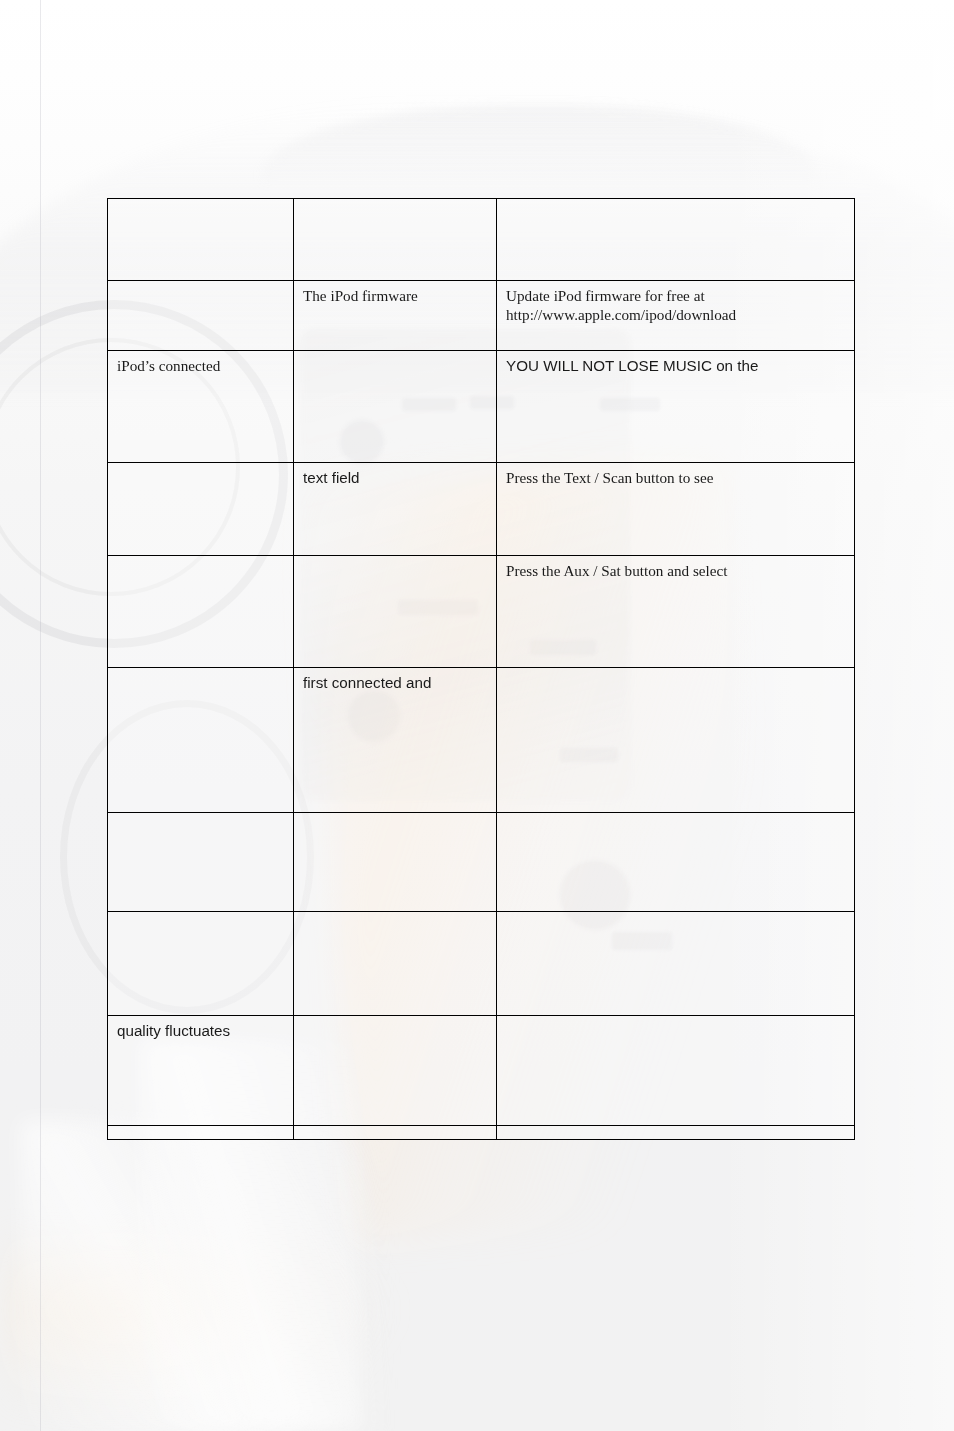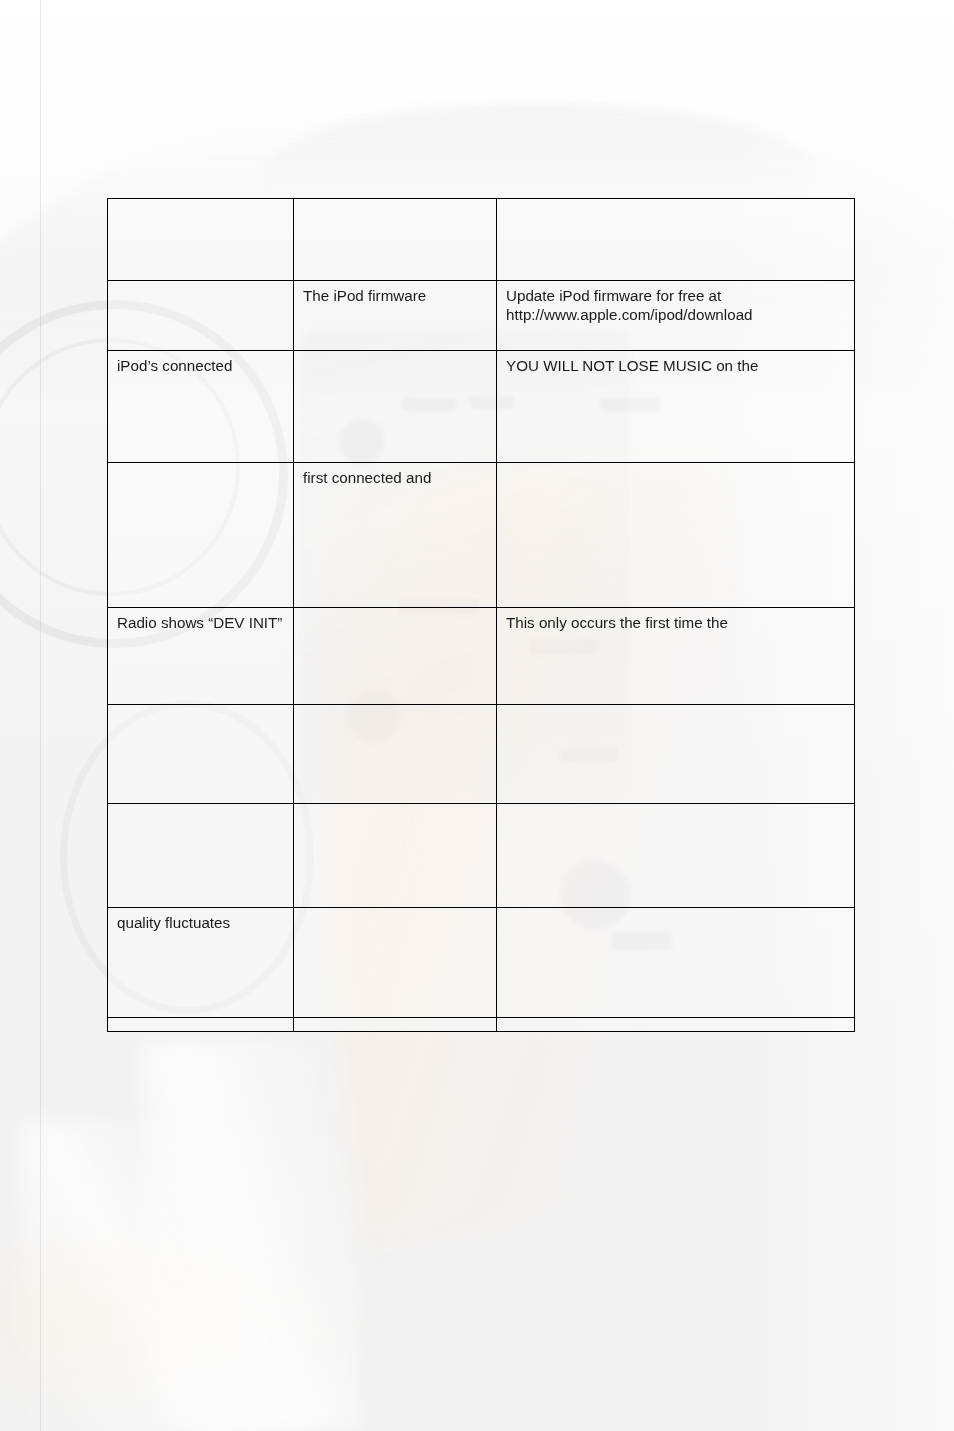--- a/index.html
+++ b/index.html
@@ -185,21 +185,21 @@
     color: #1a1a1a;
     vertical-align: top;
     background: rgba(255,255,255,0.30);
   }
   .col-a { width: 186px; }
   .col-b { width: 203px; }
   .col-c { width: 358px; }
 
   
   .v-mid   { vertical-align: middle; margin-left: 36px; }
-  .v-top   { vertical-align: top; }
+  .v-top   { vertical-align: top; font-family: Liberation Serif, serif; }
 
   
   .rule-heavy-top    { border-top-width: 3px; }
   .rule-heavy-bottom { border-bottom-width: 3px; }
   .rule-heavy-left   { border-left-width: 3px; }
   .rule-heavy-right  { border-right-width: 3px; }
 
   .cell-text { display: block; white-space: pre-wrap; }
   .cell-text:empty { display: block; min-height: 1px; }
 </style>
@@ -268,40 +268,51 @@
         <td class="v-top">
           <span class="cell-text">iPod’s connected</span>
         </td>
         <td class="v-top">
           <span class="cell-text"></span>
         </td>
         <td class="v-mid">
           <span class="cell-text">YOU WILL NOT LOSE MUSIC on the</span>
         </td>
       </tr>
+      <tr style="height: 93px;">
+        <td class="v-top">
+          <span class="cell-text"></span>
+        </td>
+        <td class="v-mid">
+          <span class="cell-text">text field</span>
+        </td>
+        <td class="v-top">
+          <span class="cell-text">Press the Text / Scan button to see</span>
+        </td>
+      </tr>
+      <tr style="height: 112px;">
+        <td class="v-top">
+          <span class="cell-text"></span>
+        </td>
+        <td class="v-top">
+          <span class="cell-text"></span>
+        </td>
+        <td class="v-top">
+          <span class="cell-text">Press the Aux / Sat button and select</span>
+        </td>
+      </tr>
       <tr style="height: 145px;">
         <td class="v-top">
           <span class="cell-text"></span>
         </td>
         <td class="v-mid">
           <span class="cell-text">first connected and</span>
         </td>
         <td class="v-top">
           <span class="cell-text"></span>
-        </td>
-      </tr>
-      <tr style="height: 97px;">
-        <td class="v-top">
-          <span class="cell-text">Radio shows “DEV INIT”</span>
-        </td>
-        <td class="v-top">
-          <span class="cell-text"></span>
-        </td>
-        <td class="v-top">
-          <span class="cell-text">This only occurs the first time the</span>
         </td>
       </tr>
       <tr style="height: 99px;">
         <td class="v-top">
           <span class="cell-text"></span>
         </td>
         <td class="v-top">
           <span class="cell-text"></span>
         </td>
         <td class="v-top">

